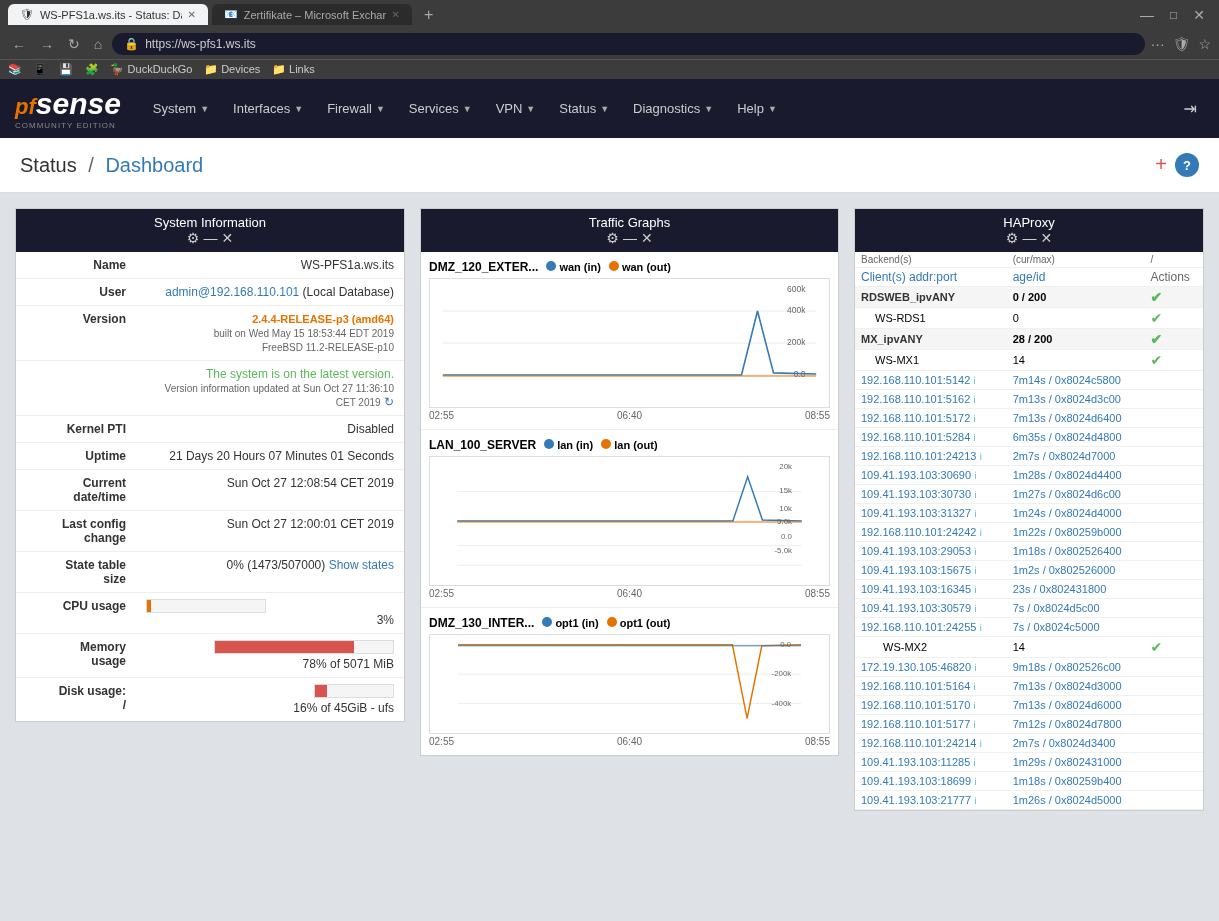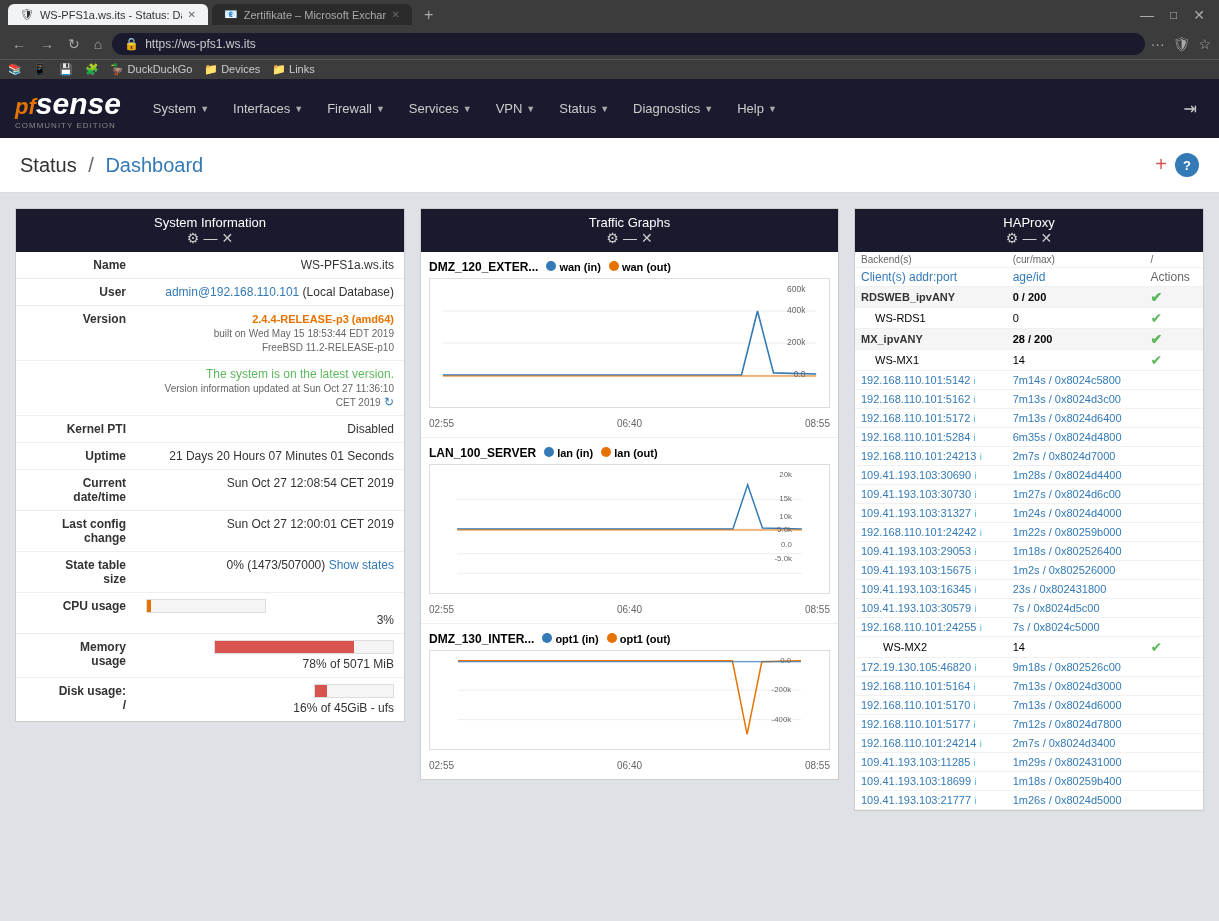--- a/index.html
+++ b/index.html
@@ -77,21 +77,21 @@
     .progress-red { background: #d9534f; }
     .progress-orange { background: #e67300; }
 
     
     .graph-item { border-bottom: 1px solid #eee; padding: 8px; }
     .graph-item:last-child { border-bottom: none; }
     .graph-header { display: flex; align-items: center; gap: 8px; font-size: 12px; font-weight: bold; margin-bottom: 4px; }
     .legend-dot { width: 10px; height: 10px; border-radius: 50%; display: inline-block; }
     .legend-item { display: flex; gap: 3px; font-size: 11px; }
     .graph-canvas { width: 100%; height: 130px; position: relative; background: #fff; border: 1px solid #ddd; overflow: hidden; }
-    .graph-labels { display: flex; justify-content: space-between; font-size: 10px; color: #666; margin-top: 10px; }
+    .graph-labels { display: flex; justify-content: space-between; font-size: 10px; color: #666; margin-top: 2px; }
 
     
     .haproxy-table { width: 100%; border-collapse: collapse; font-size: 11px; }
     .haproxy-table th { padding: 3px 6px; text-align: left; font-size: 11px; border-bottom: 1px solid #ddd; color: #333; }
     .haproxy-table td { padding: 2px 6px; border-bottom: 1px solid #f0f0f0; }
     .haproxy-table .backend-row { background: #f5f5f5; font-weight: bold; }
     .haproxy-table .server-row { }
     .haproxy-link { color: #337ab7; cursor: pointer; }
     .haproxy-info { color: #5bc0de; cursor: pointer; font-size: 10px; }
     .check-icon { color: #5cb85c; font-size: 14px; }

